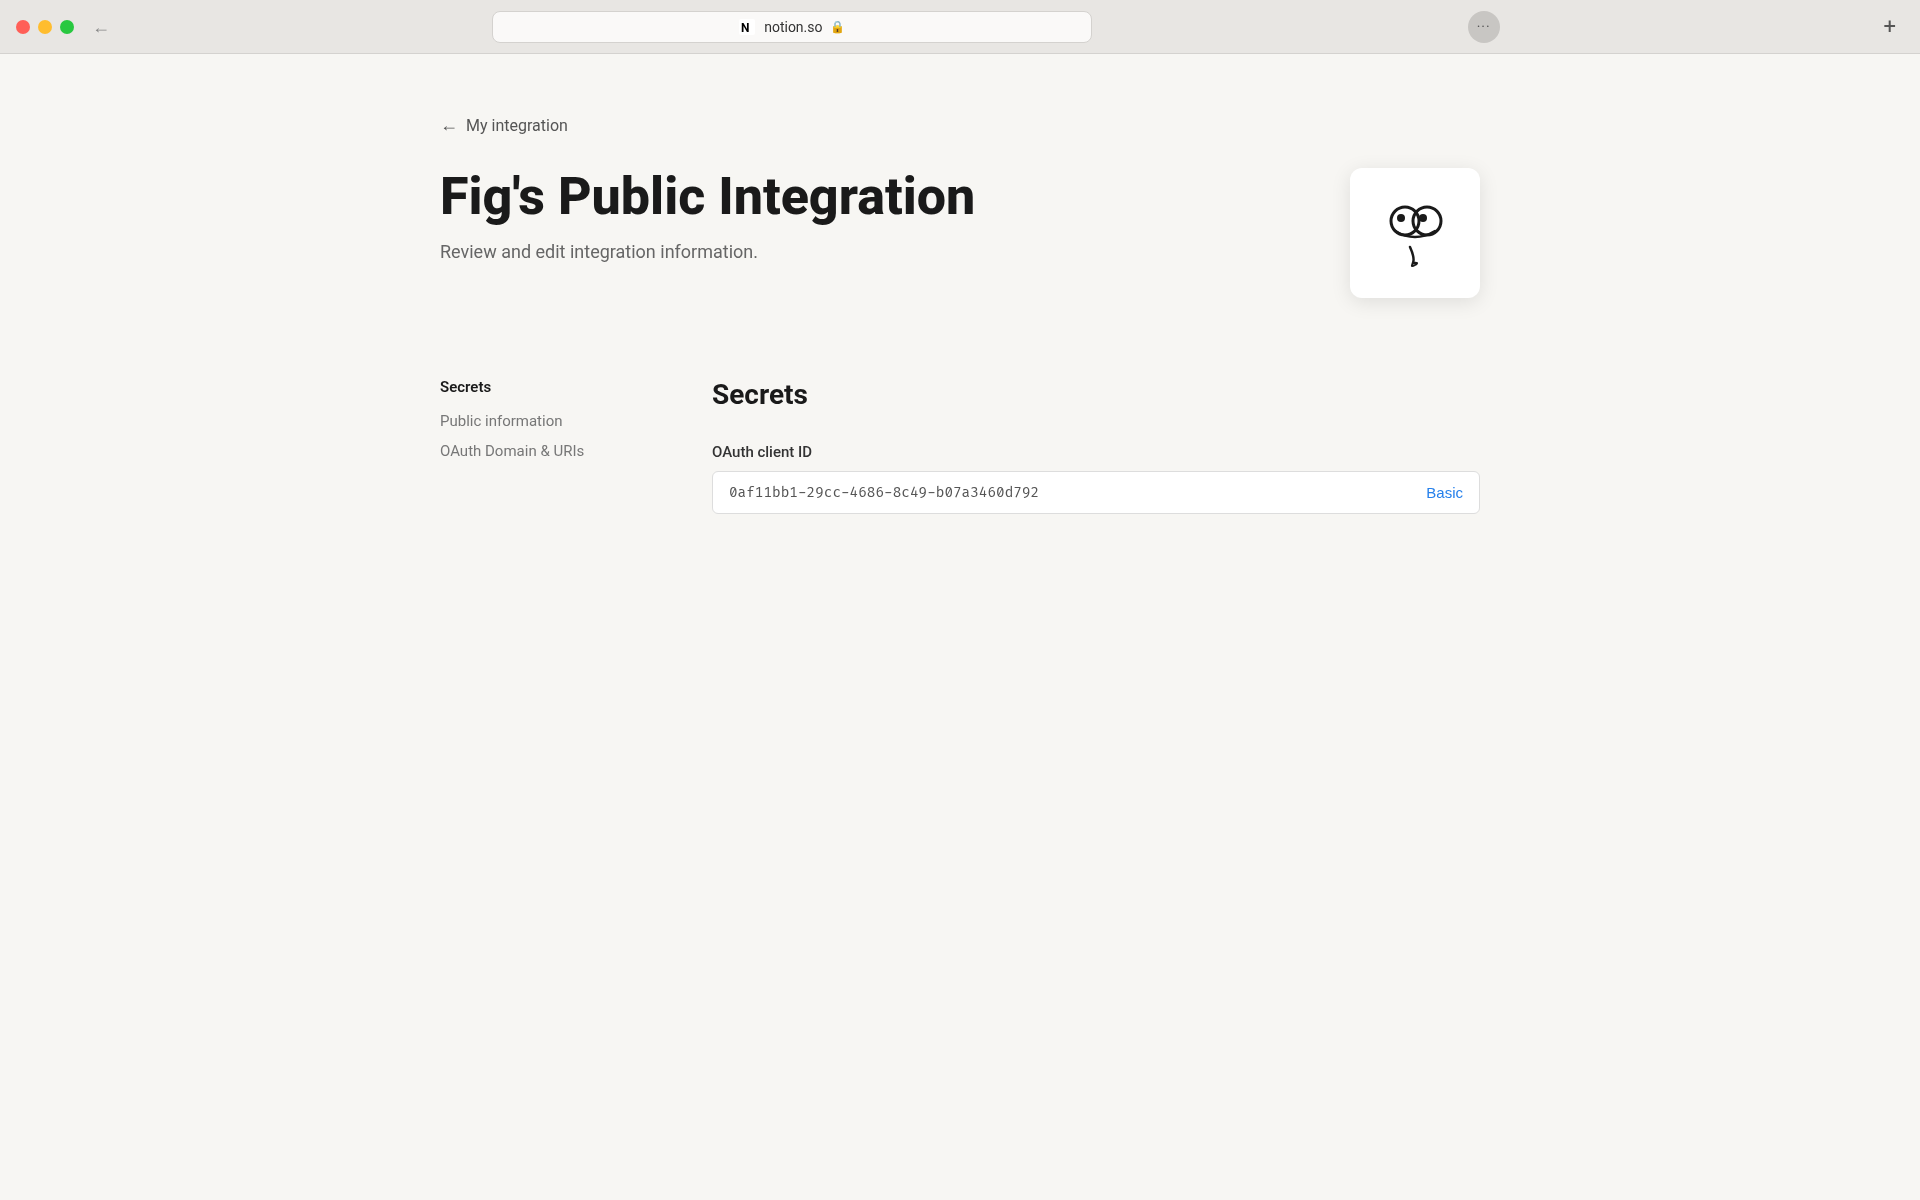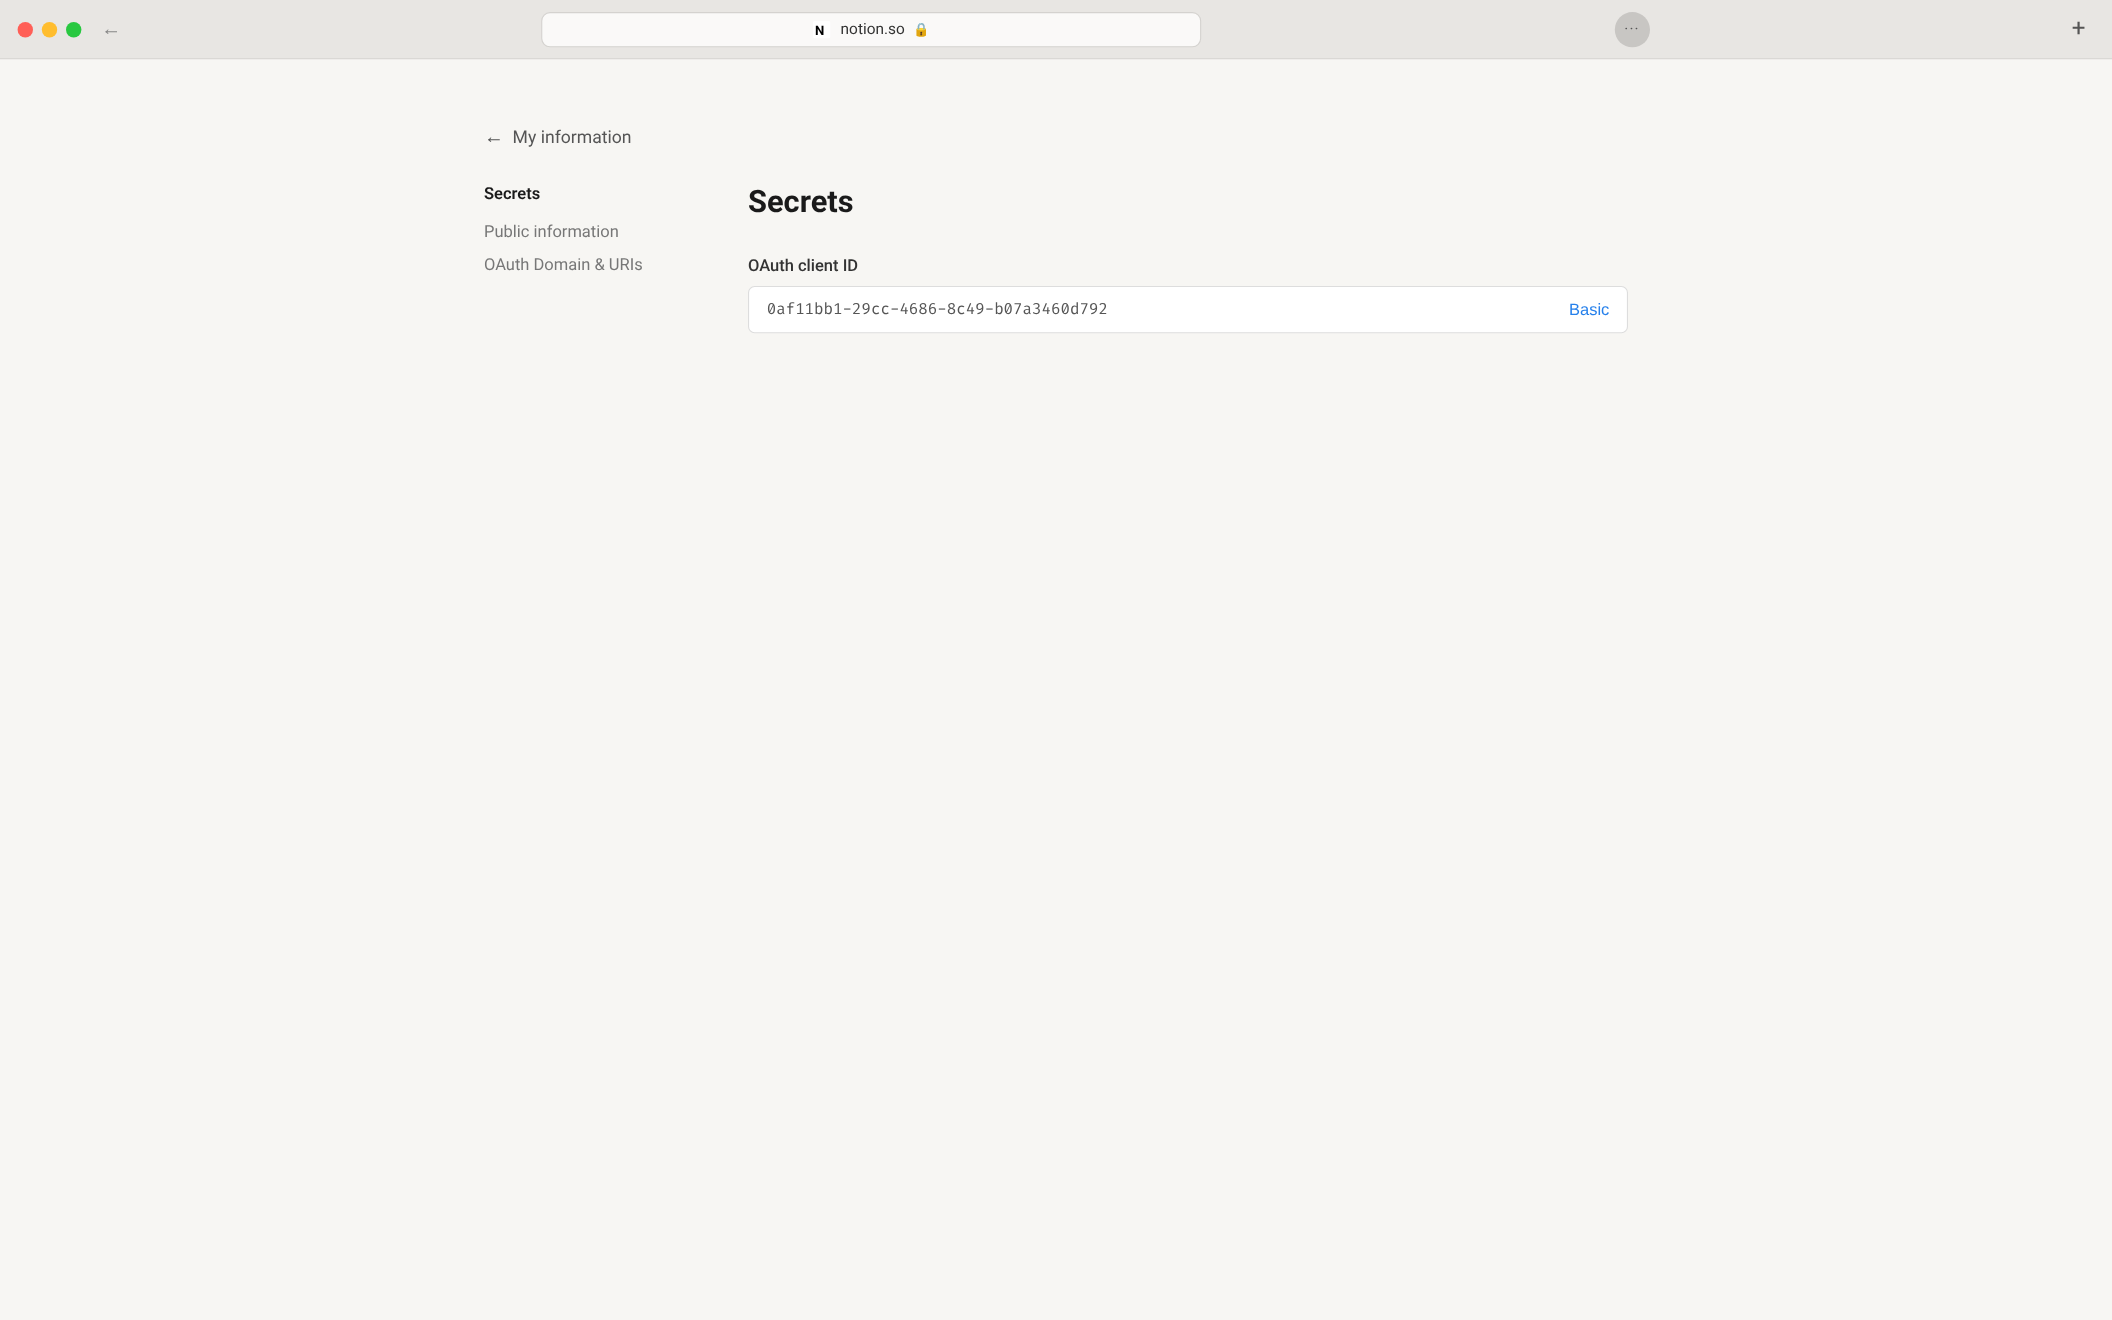--- a/index.html
+++ b/index.html
@@ -177,21 +177,21 @@
     }
 
     .integration-logo svg {
       width: 80px;
       height: 80px;
     }
 
     
     .main-layout {
       display: flex;
-      gap: 40px;
+      gap: 72px;
     }
 
     
     .sidebar {
       width: 200px;
       flex-shrink: 0;
     }
 
     .sidebar-section-title {
       font-size: 15px;
@@ -310,23 +310,41 @@
 
     <span class="new-tab-btn">+</span>
   </div>
 </div>
 
 <div class="page-content">
   <div class="page-inner">
 
     <div class="back-nav">
       <span class="back-arrow">←</span>
-      <span>My information</span>
-    </div>
-
+      <span>My integration</span>
+    </div>
+
+    <div class="page-header">
+      <div class="header-text">
+        <h1>Fig's Public Integration</h1>
+        <p>Review and edit integration information.</p>
+      </div>
+      <div class="integration-logo">
+        <svg viewBox="0 0 80 80" fill="none" xmlns="http://www.w3.org/2000/svg">
+
+          <ellipse cx="30" cy="28" rx="14" ry="14" stroke="#1a1a1a" stroke-width="3" fill="none"></ellipse>
+          <ellipse cx="52" cy="28" rx="14" ry="14" stroke="#1a1a1a" stroke-width="3" fill="none"></ellipse>
+          <circle cx="26" cy="25" r="4" fill="#1a1a1a"></circle>
+          <circle cx="48" cy="25" r="4" fill="#1a1a1a"></circle>
+          <path d="M20 38 Q40 50 60 38" stroke="#1a1a1a" stroke-width="2.5" fill="none" stroke-linecap="round"></path>
+          <path d="M35 54 Q40 65 38 70" stroke="#1a1a1a" stroke-width="2.5" fill="none" stroke-linecap="round"></path>
+          <path d="M38 70 Q35 75 40 72 Q45 69 38 70" stroke="#1a1a1a" stroke-width="2" fill="none"></path>
+        </svg>
+      </div>
+    </div>
 
     <div class="main-layout">
 
       <div class="sidebar">
         <div class="sidebar-section-title">
           <span>Secrets</span>
         </div>
         <div class="sidebar-item">
           <span>Public information</span>
         </div>

